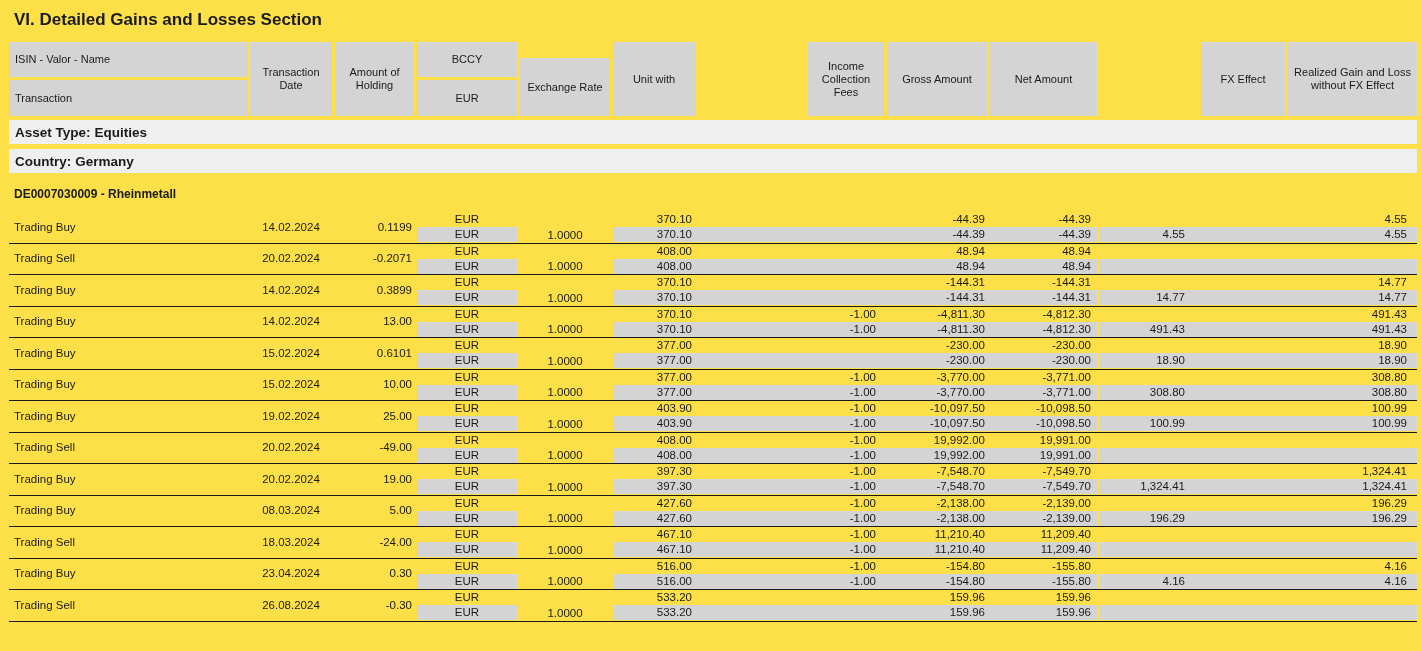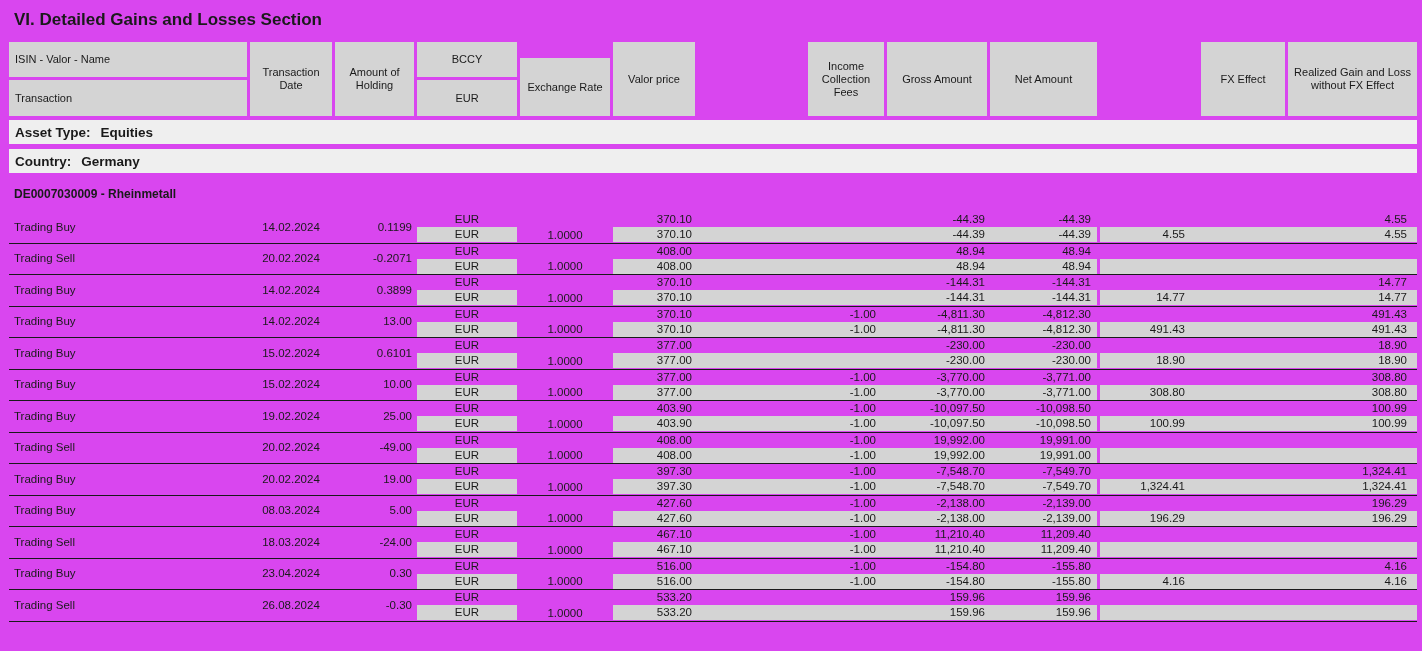--- a/index.html
+++ b/index.html
@@ -3,41 +3,41 @@
 <meta charset="utf-8">
 <style>
   :root{
     --cell-gray:#d4d4d4;
     --section-gray:#efefef;
     --text-color:#1a1a1a;
     --border-color:#1a1a1a;
   }
   *{box-sizing:border-box;}
   body{margin:0;background:#ffffff;font-family:"Liberation Sans","DejaVu Sans",sans-serif;color:var(--text-color);}
-  .page{width:1422px;height:651px;background:#d946ef;overflow:hidden;position:relative;}
+  .page{width:1422px;height:651px;background:#fde047;overflow:hidden;position:relative;}
   .title{margin:10px 0 0 14px;font-size:17px;font-weight:bold;letter-spacing:0;}
   .table-wrap{margin:12px 0 0 9px;width:1408px;}
 
   
   .grid13{display:grid;grid-template-columns:238px 82px 79px 100px 90px 82px 107px 76px 100px 107px 98px 84px 129px;column-gap:3px;}
 
   
   .thead{grid-template-rows:35px 36px;row-gap:3px;}
   .hc{background:var(--cell-gray);font-size:11px;line-height:13px;display:flex;align-items:center;justify-content:center;text-align:center;padding:0 2px;}
   .hc.hleft{justify-content:flex-start;text-align:left;padding-left:6px;}
   .hspan{grid-row:1/3;}
   .hr1{grid-row:1;} .hr2{grid-row:2;}
   .g1{grid-column:1;} .g2{grid-column:2;} .g3{grid-column:3;} .g4{grid-column:4;}
   .g5{grid-column:5;margin-top:16px;} .g6{grid-column:6;} .g7{grid-column:7;} .g8{grid-column:8;}
   .g9{grid-column:9;} .g10{grid-column:10;} .g11{grid-column:11;} .g12{grid-column:12;} .g13{grid-column:13;}
 
   
   .section-band{margin-top:4px;height:24px;background:var(--section-gray);display:flex;align-items:center;padding-left:6px;font-size:13.5px;font-weight:bold;}
   .section-band + .section-band{margin-top:5px;}
-  .section-band .val{margin-left:10px;}
+  .section-band .val{margin-left:4px;}
 
   .group-title{margin:14px 0 11px 5px;font-size:12px;font-weight:bold;line-height:14px;}
 
   
   .row{position:relative;width:1408px;height:31.5px;border-bottom:1.5px solid var(--border-color);}
   .band{position:absolute;top:15px;height:15px;background:var(--cell-gray);}
   .b-ccy{left:408px;width:100px;}
   .b-mid{left:604px;width:484px;}
   .b-right{left:1091px;width:317px;}
   .rgrid{position:relative;z-index:1;grid-template-rows:15px 15px;height:30px;}
@@ -58,21 +58,21 @@
   <div class="table-wrap">
 
     <div class="grid13 thead">
       <div class="hc hleft g1 hr1">ISIN - Valor - Name</div>
       <div class="hc hleft g1 hr2">Transaction</div>
       <div class="hc g2 hspan">Transaction Date</div>
       <div class="hc g3 hspan">Amount of Holding</div>
       <div class="hc g4 hr1">BCCY</div>
       <div class="hc g4 hr2">EUR</div>
       <div class="hc g5 hspan">Exchange Rate</div>
-      <div class="hc g6 hspan">Valor price</div>
+      <div class="hc g6 hspan">Unit with</div>
       <div class="hc g8 hspan">Income Collection Fees</div>
       <div class="hc g9 hspan">Gross Amount</div>
       <div class="hc g10 hspan">Net Amount</div>
       <div class="hc g12 hspan">FX Effect</div>
       <div class="hc g13 hspan">Realized Gain and Loss without FX Effect</div>
     </div>
 
     <div class="section-band">
       <span>Asset Type:</span>
       <span class="val">Equities</span>

